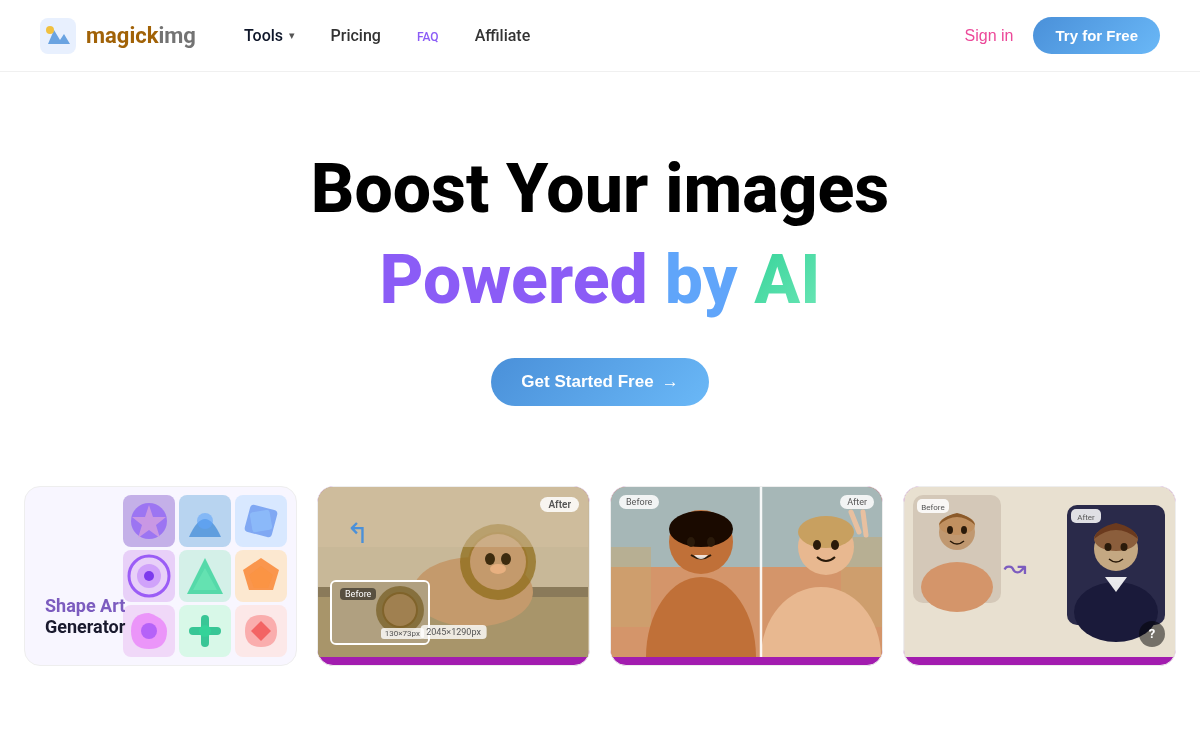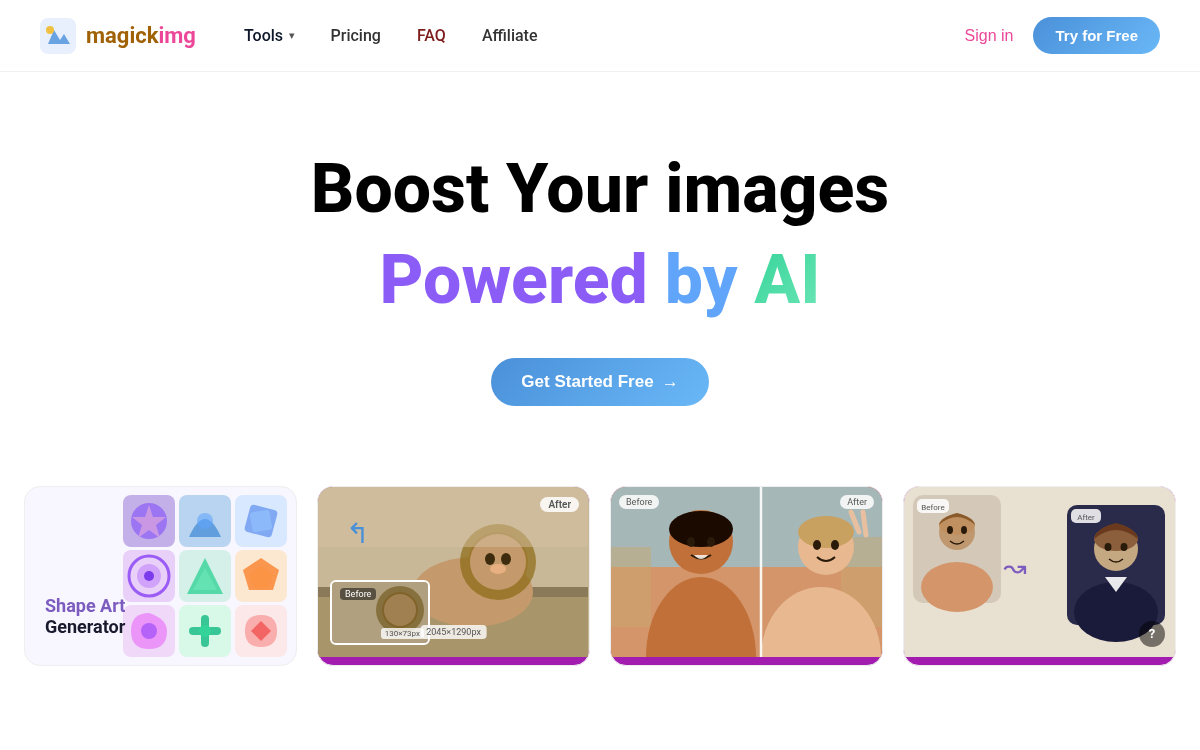--- a/index.html
+++ b/index.html
@@ -389,33 +389,33 @@
 <nav class="navbar">
   <div class="navbar-left">
     <a class="logo" href="#">
 
       <svg class="logo-icon" viewBox="0 0 36 36" fill="none" xmlns="http://www.w3.org/2000/svg">
         <rect width="36" height="36" rx="8" fill="#e8f0fe"></rect>
         <path d="M8 26 L14 12 L20 22 L24 16 L30 26 Z" fill="#4a90d9" opacity="0.8"></path>
         <circle cx="10" cy="12" r="4" fill="#f0c040"></circle>
       </svg>
       <span class="logo-text">
-        <span>magick</span><span style="color:#ec4899">img</span>
+        <span>magick</span><span style="color:#737373">img</span>
       </span>
     </a>
 
     <ul class="nav-links">
       <li>
         <div class="nav-tools">
           <a style="text-decoration:none;color:#0f172a;font-size:16px;font-weight:500;">Tools</a>
           <span class="chevron">▾</span>
         </div>
       </li>
       <li><a style="text-decoration:none;color:#333;font-size:16px;font-weight:500;">Pricing</a></li>
-      <li><a style="text-decoration:none;color:#7f1d1d;font-size:16px;font-weight:500;">FAQ</a></li>
+      <li><a style="text-decoration:none;color:#8b5cf6;font-size:12px;font-weight:500;">FAQ</a></li>
       <li><a style="text-decoration:none;color:#333;font-size:16px;font-weight:500;">Affiliate</a></li>
     </ul>
   </div>
 
   <div class="navbar-right">
     <button class="sign-in-btn">Sign in</button>
     <button class="try-free-btn">Try for Free</button>
   </div>
 </nav>
 

